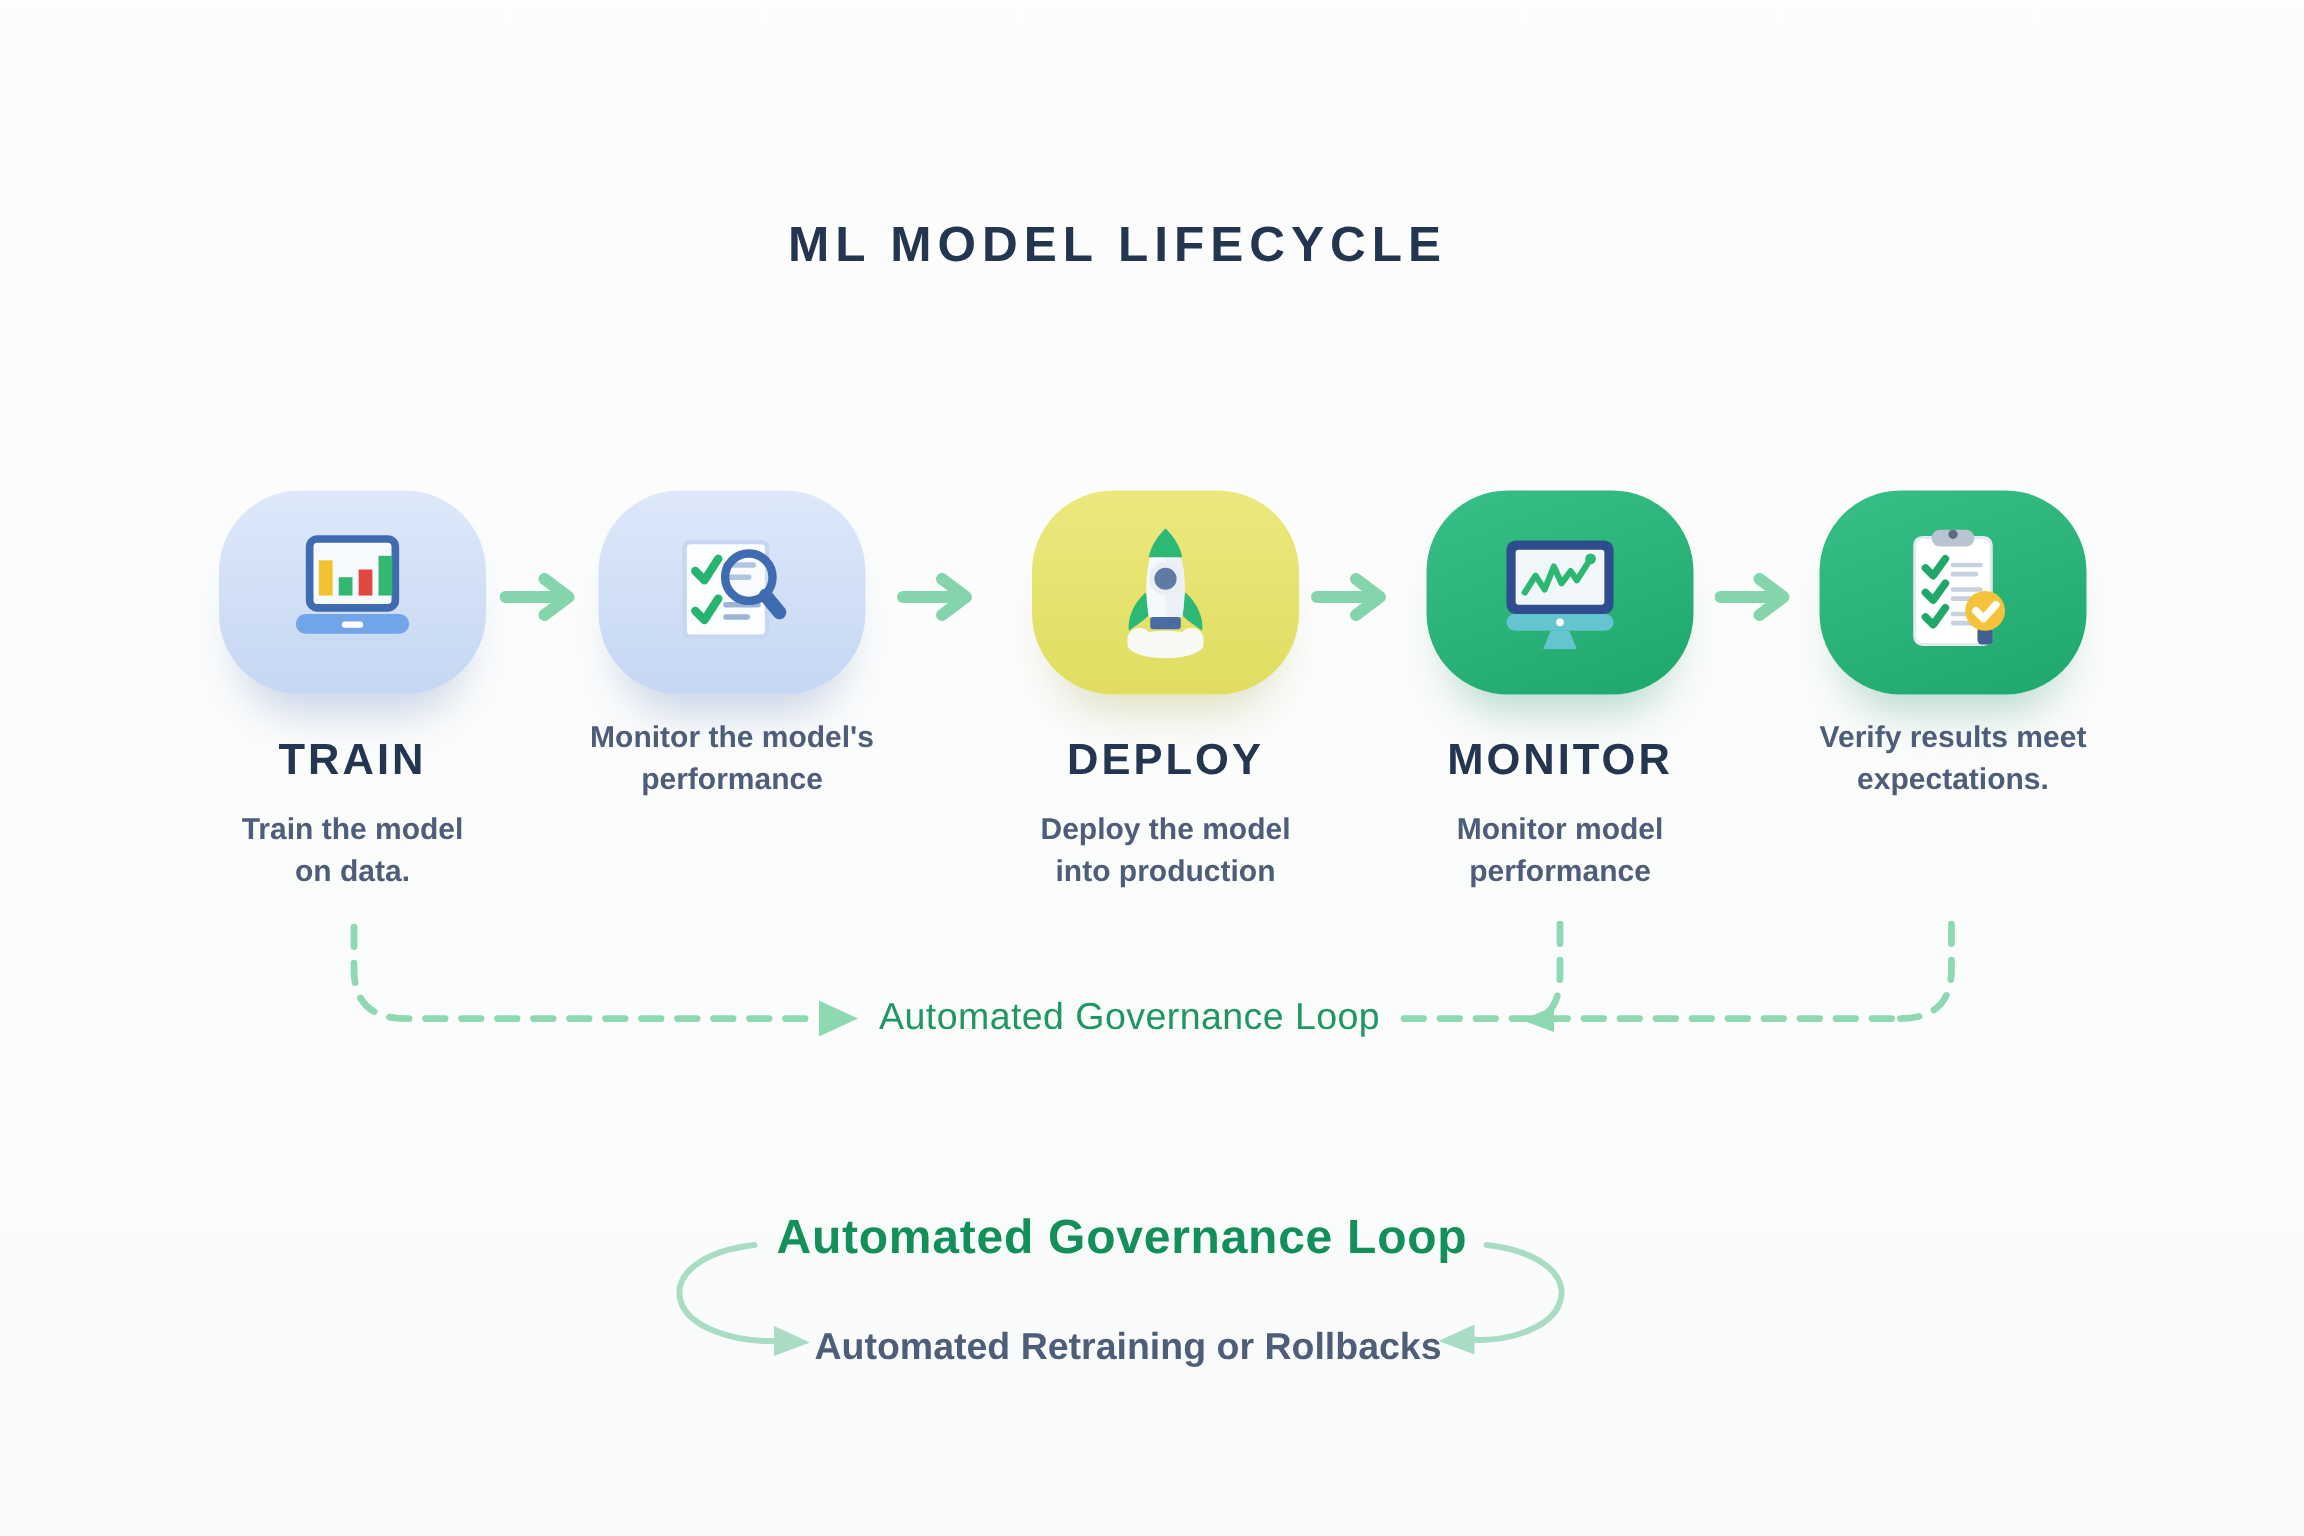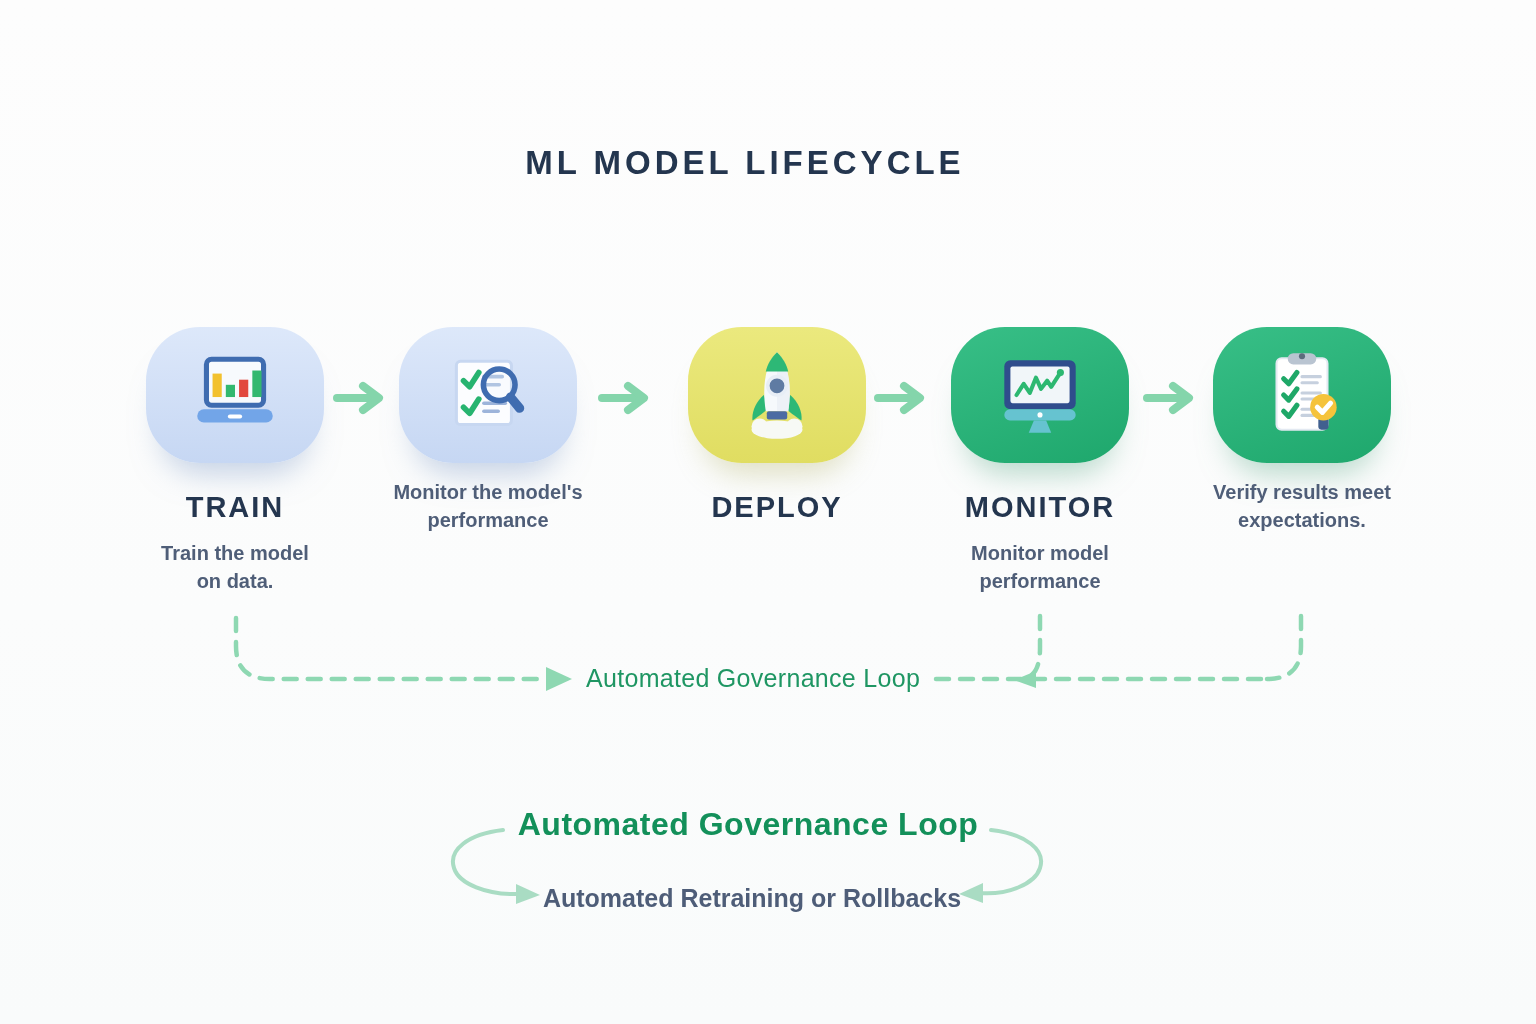--- a/index.html
+++ b/index.html
@@ -108,20 +108,24 @@
         <path d="M37 50 C29 57 25 67 26 75 C32 71 39 66 42 62 Z" fill="#2db876"></path>
         <path d="M63 50 C71 57 75 67 74 75 C68 71 61 66 58 62 Z" fill="#2db876"></path>
         <path d="M50 8 C61 19 65 40 61 66 L39 66 C35 40 39 19 50 8 Z" fill="#f6f9fc"></path>
         <path d="M50 8 C61 19 65 40 61 66 L50 66 Z" fill="#e9eef5" opacity="0.75"></path>
         <path d="M50 8 C56 14 59.5 20 61 27 L39 27 C40.5 20 44 14 50 8 Z" fill="#2db876"></path>
         <circle cx="50" cy="41" r="9" fill="#5f7ba3" stroke="#e8eef6" stroke-width="3.5"></circle>
         <rect x="40" y="66" width="20" height="8" rx="2" fill="#4b6ba3"></rect>
       </svg>
     </div>
     <div class="stage-label">DEPLOY</div>
+    <div class="stage-desc">
+      <span>Deploy the model</span><br>
+      <span>into production</span>
+    </div>
   </div>
 
   <div class="stage" style="left:900px">
     <div class="tile tile-green">
       <svg viewBox="0 0 100 100">
         <rect x="15" y="16" width="70" height="48" rx="6" fill="#2f4d8c"></rect>
         <rect x="21" y="22" width="58" height="36" rx="2" fill="#f1f6f9"></rect>
         <path d="M27 50 L34 39 L40 48 L46 33 L51 44 L57 36 L61 42 L70 28" stroke="#2db871" stroke-width="4" fill="none" stroke-linecap="round" stroke-linejoin="round"></path>
         <circle cx="70" cy="28" r="3.5" fill="#2db871"></circle>
         <rect x="15" y="64" width="70" height="11" rx="5.5" fill="#66c3d0"></rect>

